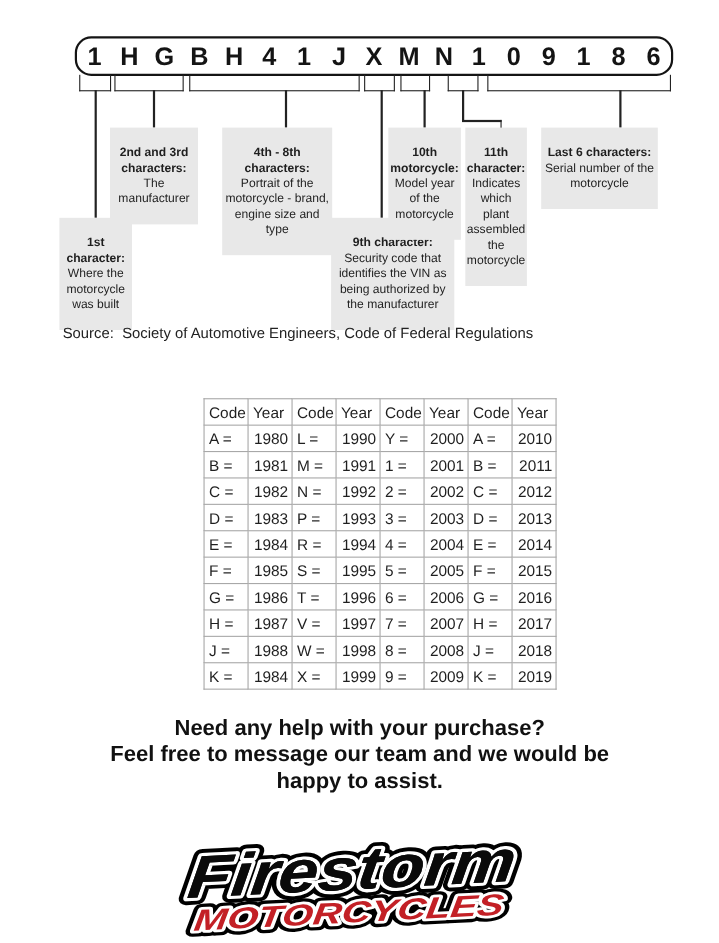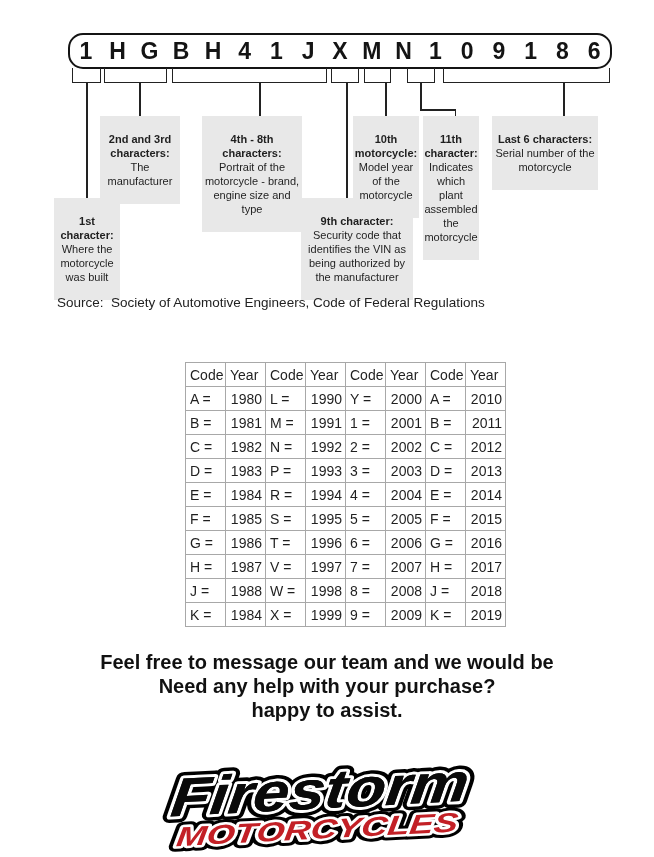--- a/index.html
+++ b/index.html
@@ -235,22 +235,22 @@
           <td class="yr">1999</td>
           <td class="cd">9 =</td>
           <td class="yr">2009</td>
           <td class="cd">K =</td>
           <td class="yr">2019</td>
         </tr>
       </tbody>
   </table>
 
   <div class="help">
+    <div>Need any help with your purchase?</div>
     <div>Feel free to message our team and we would be</div>
-    <div>Need any help with your purchase?</div>
     <div>happy to assist.</div>
   </div>
 
   <div class="logo-wrap">
     <svg width="350" height="92" viewBox="0 0 350 92">
       <g transform="rotate(-3 175 45) skewX(-10)">
 
         <text class="logo-text l-blk" x="22" y="46" font-size="54" stroke-width="13" stroke-linejoin="round" paint-order="stroke fill" fill="#000" textLength="298" lengthAdjust="spacingAndGlyphs">Firestorm</text>
         <text class="logo-text l-blk" x="32" y="76" font-size="27" stroke-width="11" stroke-linejoin="round" paint-order="stroke fill" fill="#000" textLength="282" lengthAdjust="spacingAndGlyphs">MOTORCYCLES</text>
 

